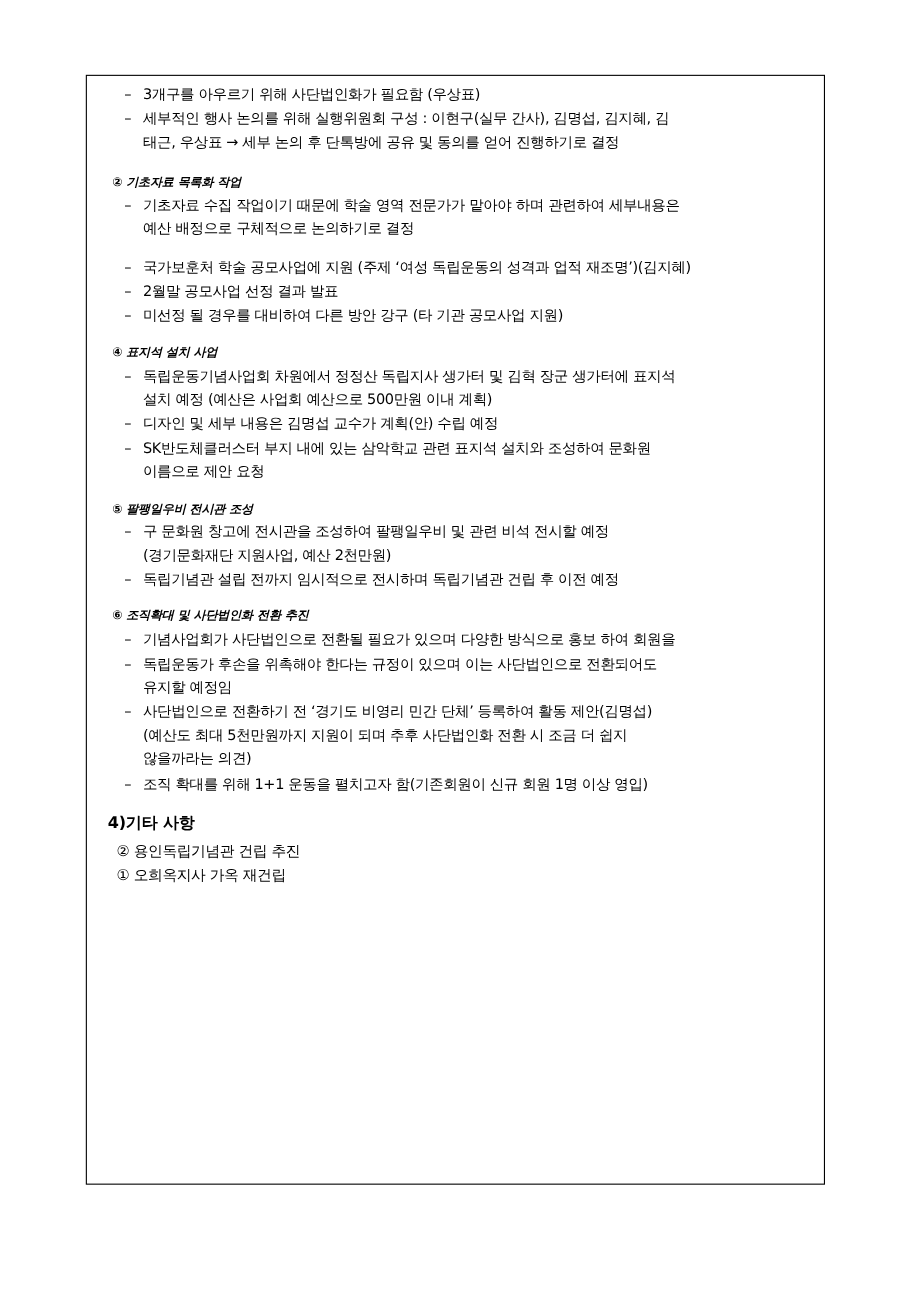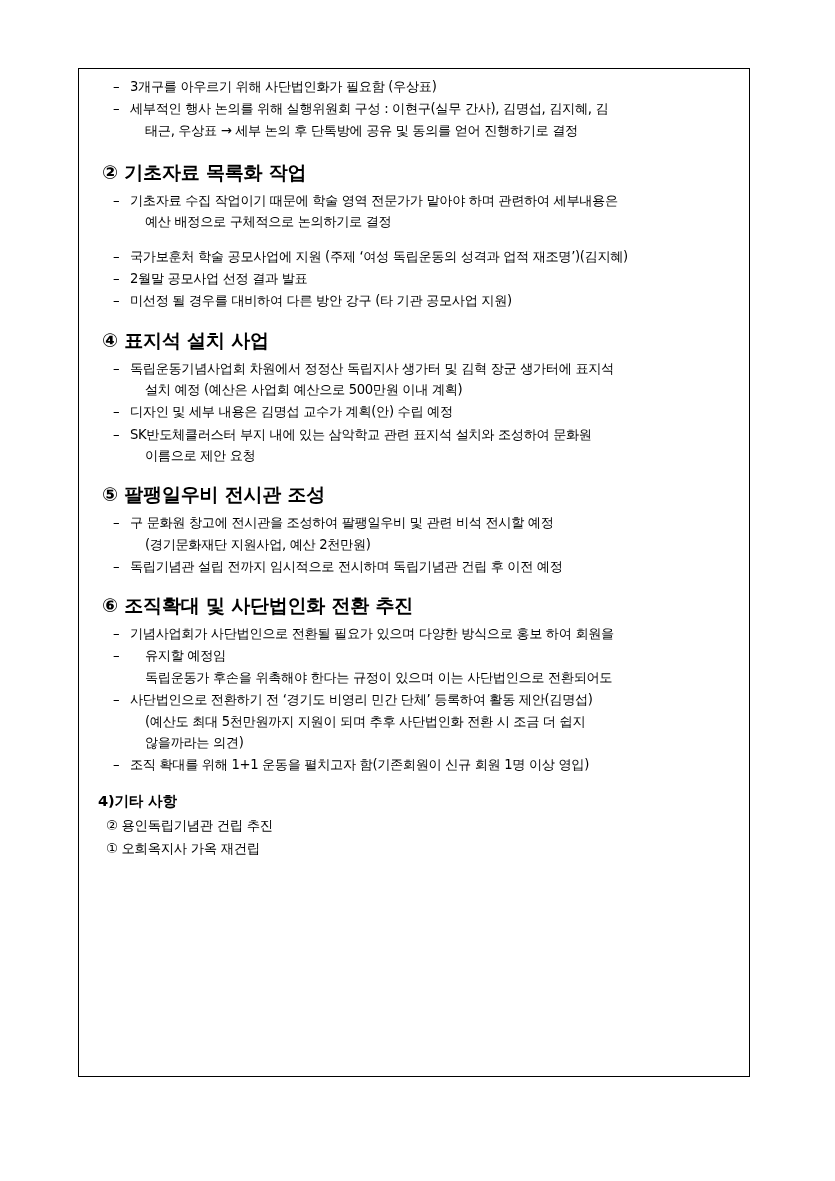--- a/index.html
+++ b/index.html
@@ -32,24 +32,25 @@
     width: 640px;
     box-sizing: border-box;
     font-size: 13.2px;
     line-height: 1.62;
   }
   .section {
     margin-bottom: 13px;
   }
   .sec-head {
     font-weight: bold;
-    font-size: 19px;
+    font-size: 11px;
     letter-spacing: -0.2px;
     margin-bottom: 2px;
     padding-left: 6px;
+    font-style: italic;
   }
   ul.dash-list {
     list-style: none;
     margin: 0;
     padding: 0;
   }
   ul.dash-list > li {
     position: relative;
     padding-left: 34px;
     margin-bottom: 1px;
@@ -60,21 +61,20 @@
     left: 17px;
     top: 0;
   }
   ul.dash-list > li .cont {
     display: block;
     padding-left: 0;
   }
   ul.dash-list > li .cont2 {
     display: block;
     padding-left: 0;
-    margin-left: 15px;
   }
   .top-block {
     margin-bottom: 16px;
   }
   .tail {
     margin-top: 4px;
   }
   .tail-head {
     font-weight: bold;
     font-size: 14.6px;
@@ -176,22 +176,22 @@
 
     <div class="section">
       <div class="sec-head">⑥ 조직확대 및 사단법인화 전환 추진</div>
       <ul class="dash-list">
         <li>
           <span class="dash">–</span>
           <span class="cont">기념사업회가 사단법인으로 전환될 필요가 있으며 다양한 방식으로 홍보 하여 회원을</span>
         </li>
         <li>
           <span class="dash">–</span>
+          <span class="cont2">독립운동가 후손을 위촉해야 한다는 규정이 있으며 이는 사단법인으로 전환되어도</span>
           <span class="cont2">유지할 예정임</span>
-          <span class="cont2">독립운동가 후손을 위촉해야 한다는 규정이 있으며 이는 사단법인으로 전환되어도</span>
         </li>
         <li>
           <span class="dash">–</span>
           <span class="cont">사단법인으로 전환하기 전 ‘경기도 비영리 민간 단체’ 등록하여 활동 제안(김명섭)</span>
           <span class="cont2">(예산도 최대 5천만원까지 지원이 되며 추후 사단법인화 전환 시 조금 더 쉽지</span>
           <span class="cont2">않을까라는 의견)</span>
         </li>
         <li>
           <span class="dash">–</span>
           <span class="cont">조직 확대를 위해 1+1 운동을 펼치고자 함(기존회원이 신규 회원 1명 이상 영입)</span>

